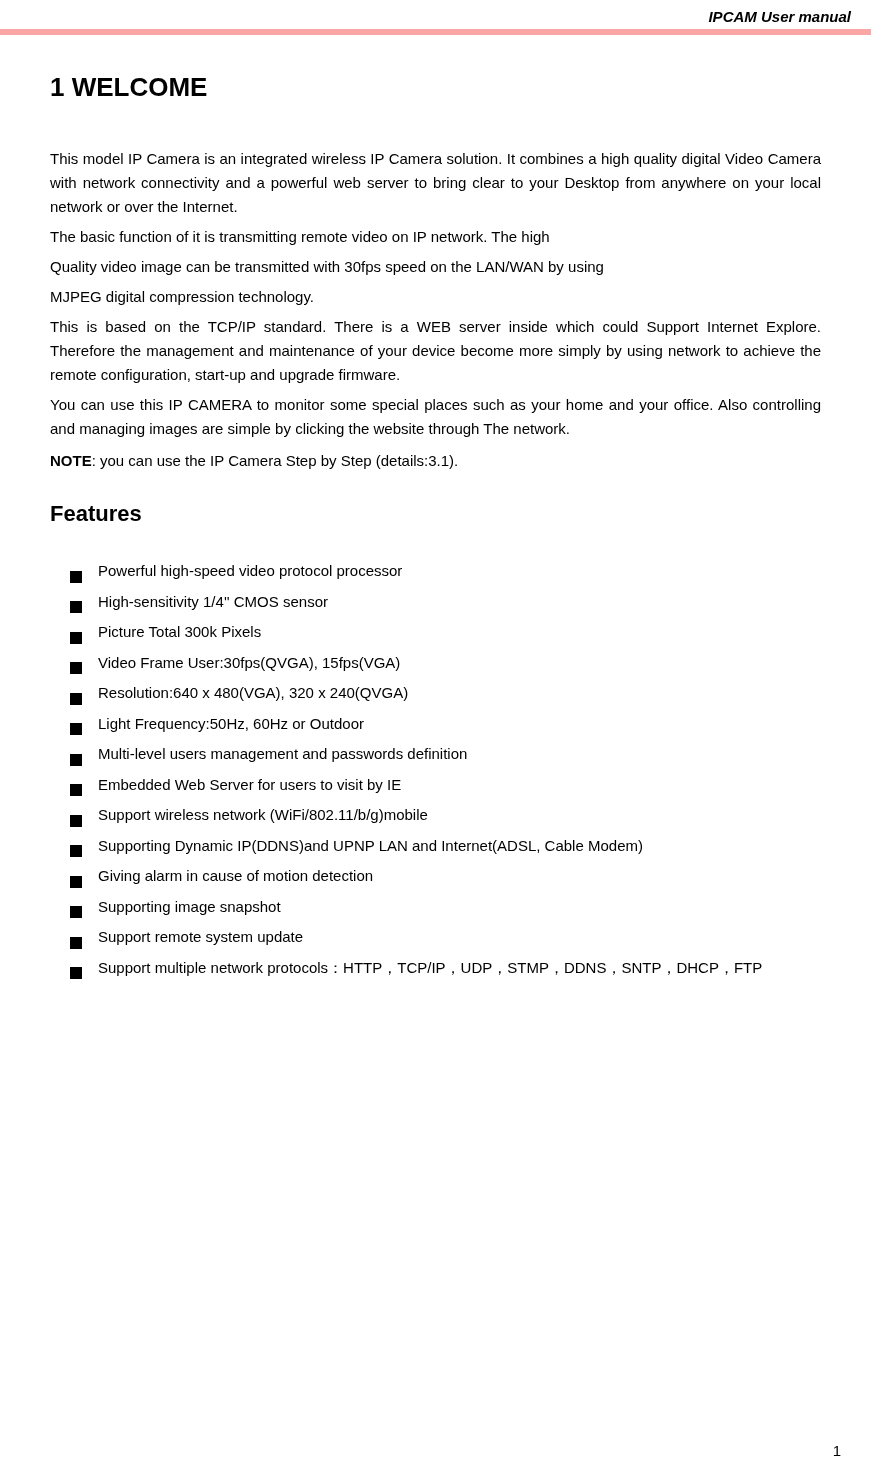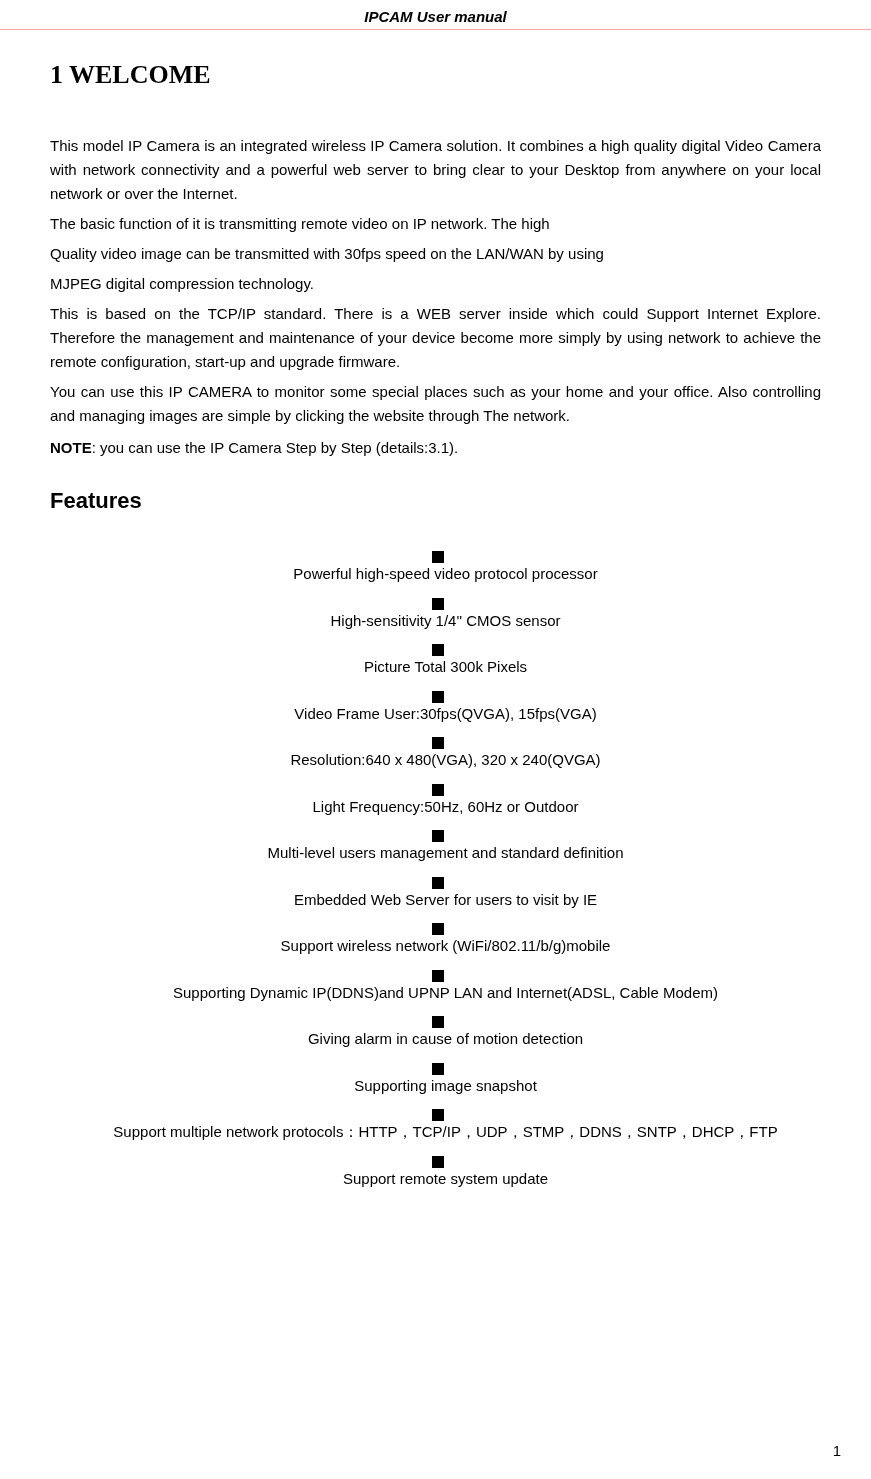--- a/index.html
+++ b/index.html
@@ -13,41 +13,40 @@
       min-height: 1479px;
       background: #ffffff;
       font-family: Arial, sans-serif;
       font-size: 15px;
       color: #000000;
       position: relative;
     }
 
     .header {
       display: flex;
-      justify-content: center;
+      justify-content: flex-end;
       padding: 8px 20px 4px 20px;
-      border-bottom: 1px solid #fca5a5;
+      border-bottom: 6px solid #fca5a5;
     }
 
     .header-title {
       font-size: 15px;
       font-weight: bold;
       font-style: italic;
     }
 
     .content {
       padding: 20px 50px 60px 50px;
     }
 
     .page-title {
       font-size: 26px;
       font-weight: bold;
       margin-bottom: 16px;
-      margin-top: 10px;
-      font-family: Liberation Serif, serif;
+      margin-top: 17px;
     }
 
     .intro-text {
       text-align: justify;
       line-height: 1.6;
       margin-bottom: 6px;
     }
 
     .note-text {
       margin-top: 8px;
@@ -66,24 +65,23 @@
       margin-bottom: 33px;
     }
 
     .features-list {
       list-style: none;
       padding-left: 20px;
     }
 
     .features-list li {
       display: flex;
-      align-items: center;
+      align-items: flex-end;
       margin-bottom: 8px;
       line-height: 1.5;
-      flex-direction: column;
     }
 
     .bullet-square {
       display: inline-block;
       width: 12px;
       height: 12px;
       background: #000;
       margin-right: 16px;
       margin-top: 4px;
       flex-shrink: 0;
@@ -152,21 +150,21 @@
       <li>
         <span class="bullet-square"></span>
         <span class="feature-text">Resolution:640 x 480(VGA), 320 x 240(QVGA)</span>
       </li>
       <li>
         <span class="bullet-square"></span>
         <span class="feature-text">Light Frequency:50Hz, 60Hz or Outdoor</span>
       </li>
       <li>
         <span class="bullet-square"></span>
-        <span class="feature-text">Multi-level users management and standard definition</span>
+        <span class="feature-text">Multi-level users management and passwords definition</span>
       </li>
       <li>
         <span class="bullet-square"></span>
         <span class="feature-text">Embedded Web Server for users to visit by IE</span>
       </li>
       <li>
         <span class="bullet-square"></span>
         <span class="feature-text">Support wireless network (WiFi/802.11/b/g)mobile</span>
       </li>
       <li>
@@ -176,23 +174,23 @@
       <li>
         <span class="bullet-square"></span>
         <span class="feature-text">Giving alarm in cause of motion detection</span>
       </li>
       <li>
         <span class="bullet-square"></span>
         <span class="feature-text">Supporting image snapshot</span>
       </li>
       <li>
         <span class="bullet-square"></span>
-        <span class="feature-text">Support multiple network protocols：HTTP，TCP/IP，UDP，STMP，DDNS，SNTP，DHCP，FTP</span>
+        <span class="feature-text">Support remote system update</span>
       </li>
       <li>
         <span class="bullet-square"></span>
-        <span class="feature-text">Support remote system update</span>
+        <span class="feature-text">Support multiple network protocols：HTTP，TCP/IP，UDP，STMP，DDNS，SNTP，DHCP，FTP</span>
       </li>
     </ul>
 
 </div>
 
 <div class="page-number">1</div>
 
 </body></html>

